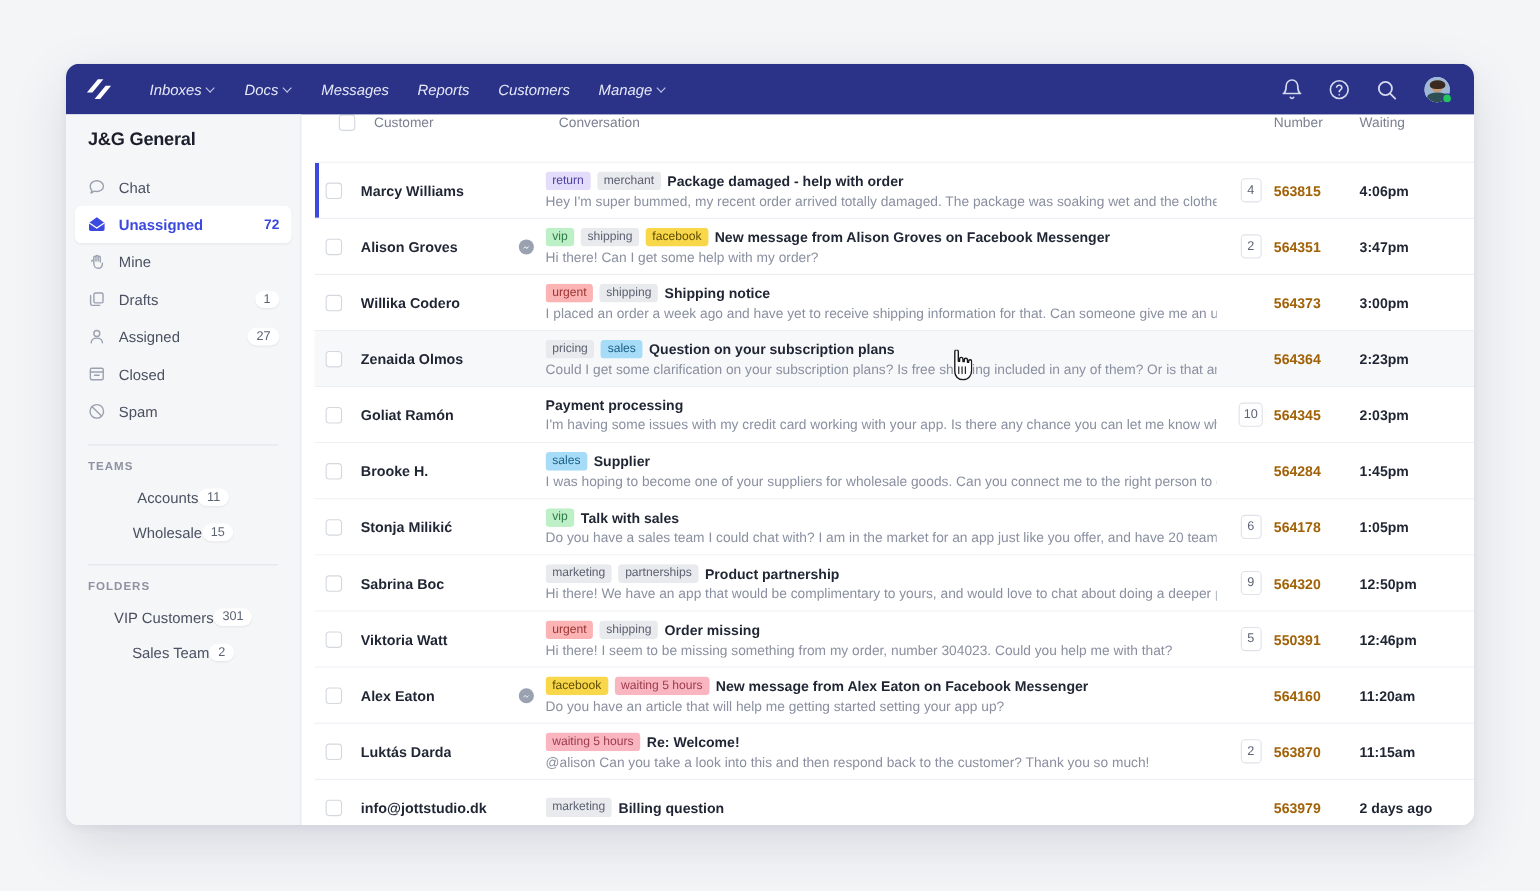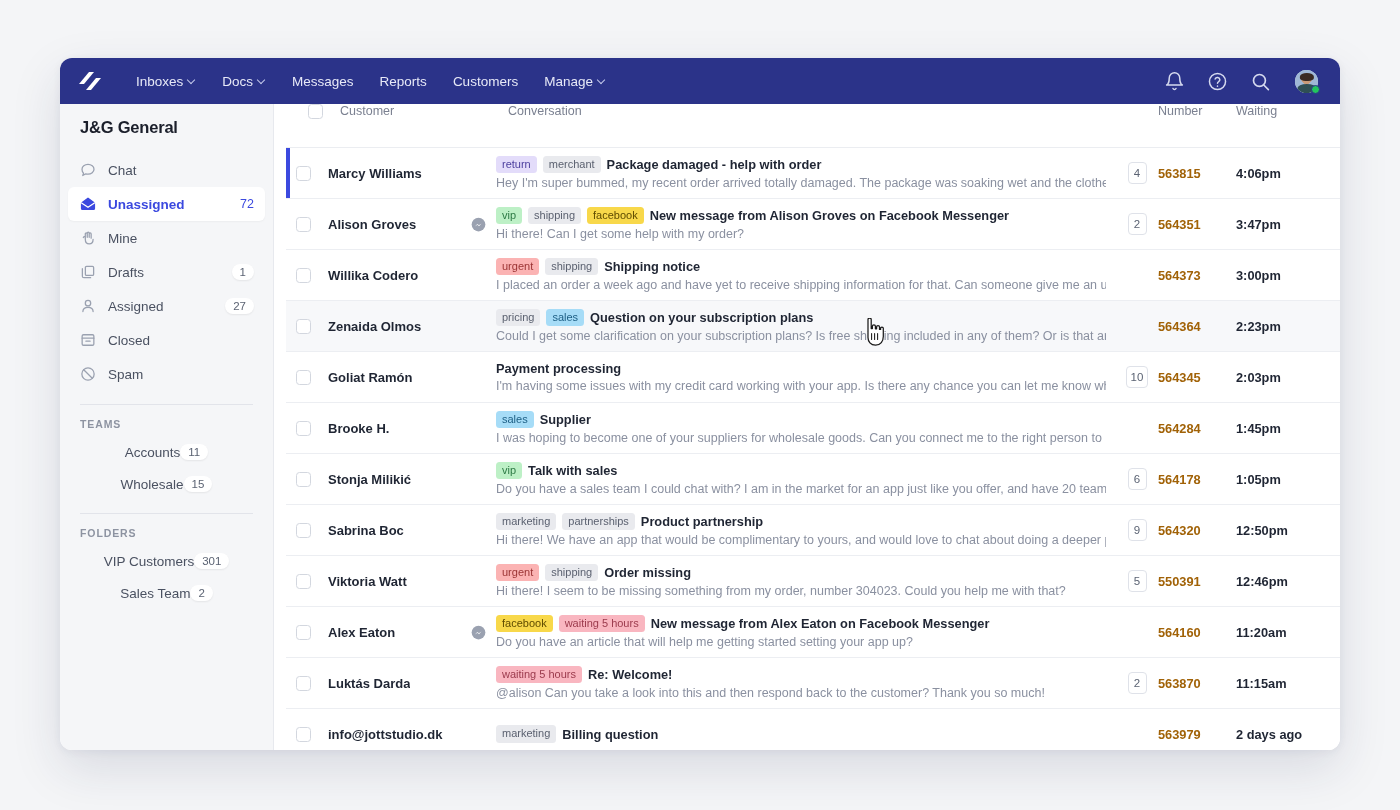--- a/index.html
+++ b/index.html
@@ -99,21 +99,21 @@
     height: 34px; margin: 0 8px;
     padding: 0 11px;
     border-radius: 6px;
     cursor: pointer;
     color: #4a5161; font-size: 13.5px;
   }
   .side-item.active { background: #ffffff; color: #3b49df; font-weight: bold; box-shadow: 0 1px 2px rgba(0,0,0,0.04); }
   .side-item .ico { width: 18px; height: 18px; flex: none; margin-right: 11px; }
   .side-item .lbl { flex: 1; white-space: nowrap; overflow: hidden; }
   .side-count { font-size: 12.5px; color: #6b7280; }
-  .side-item.active .side-count { color: #3b49df; font-weight: normal; }
+  .side-item.active .side-count { color: #3b49df; font-weight: bold; }
   .side-pill {
     background: #fff; border-radius: 9px; padding: 2px 8px;
     font-size: 11.5px; color: #5b6373;
     box-shadow: 0 1px 2px rgba(0,0,0,0.07);
   }
   .side-divider { height: 1px; background: #e2e4ea; margin: 13px 20px; }
   .side-heading {
     font-size: 10.5px; font-weight: bold; letter-spacing: 0.9px;
     color: #8d93a1; padding: 0 20px; margin: 6px 0 6px;
   }
@@ -181,21 +181,21 @@
 </head>
 <body>
 
 <div id="app-window">
 
   <div id="topnav">
     <svg id="logo" viewBox="0 0 26 22">
       <path d="M2 14 L12 2 L17 2 L7 14 Z" fill="#ffffff"></path>
       <path d="M9 20 L19 8 L24 8 L14 20 Z" fill="#ffffff"></path>
     </svg>
-    <div id="nav-items" style="display:flex;align-items:center;">
+    <div id="nav-items" style="display:flex;align-items:center;font-style:italic;">
         <div class="nav-item">
           <span>Inboxes</span>
           <span class="caret"></span>
         </div>
         <div class="nav-item">
           <span>Docs</span>
           <span class="caret"></span>
         </div>
         <div class="nav-item">
           <span>Messages</span>

